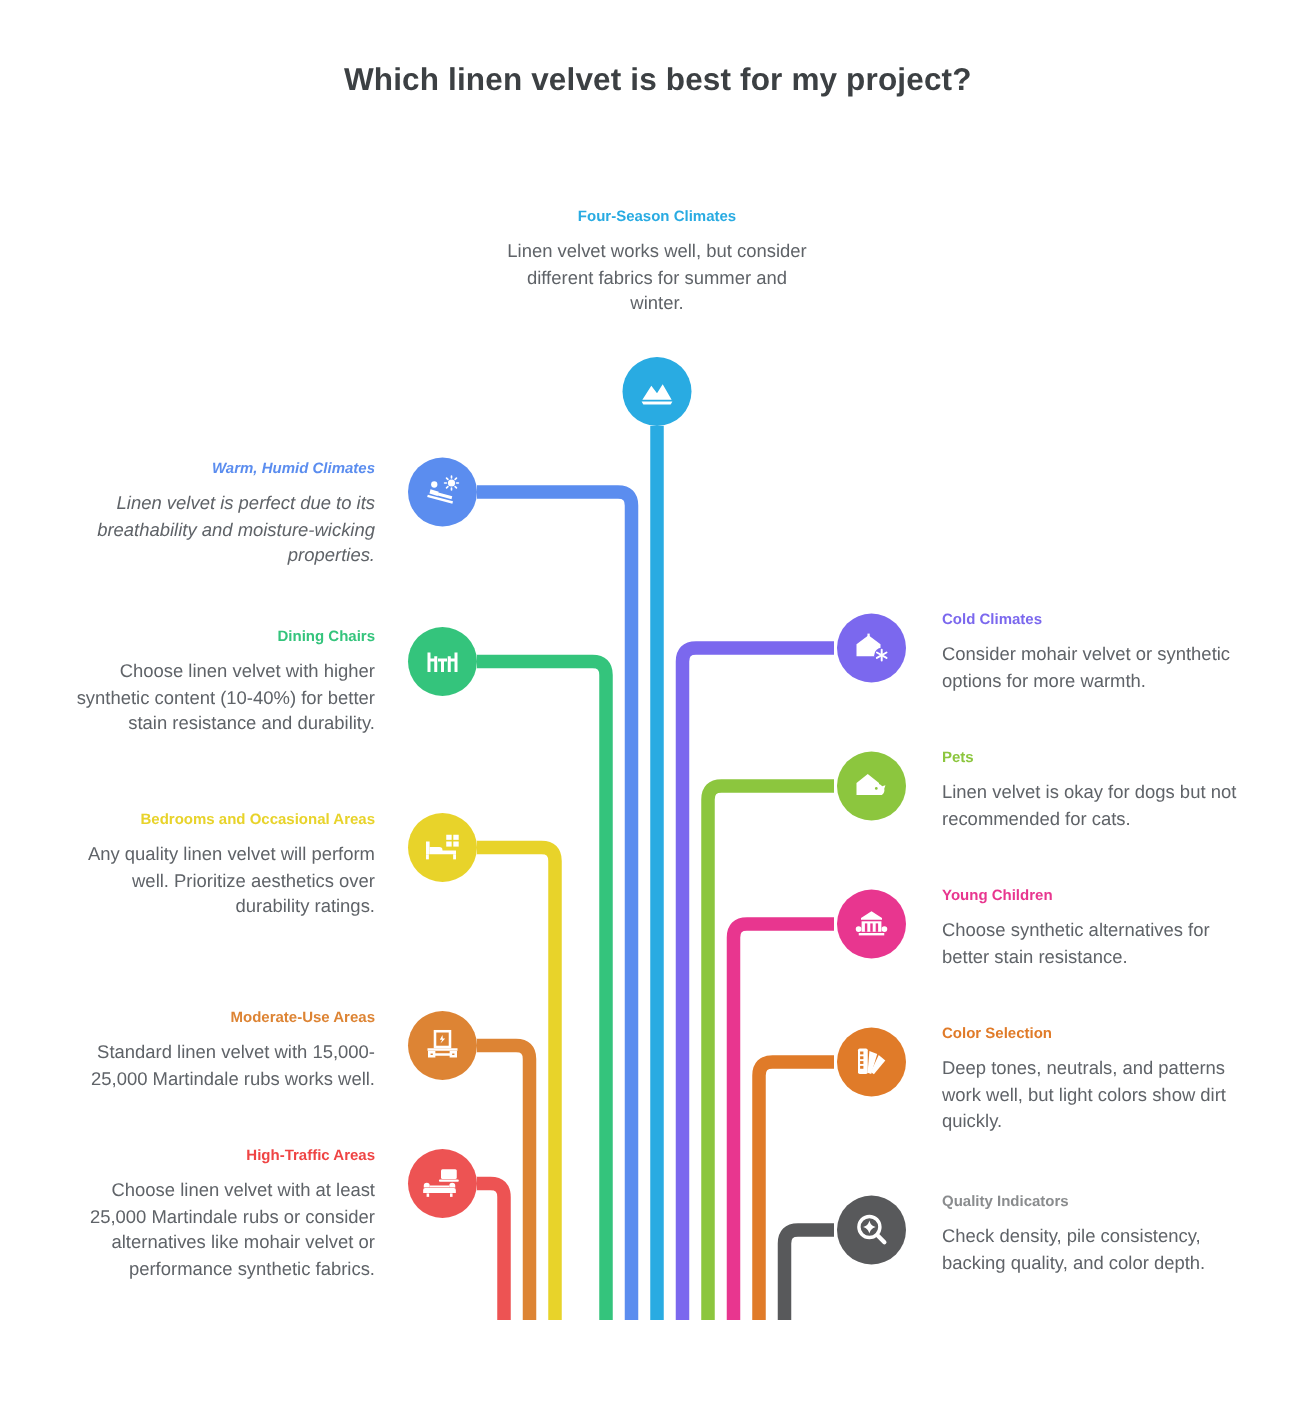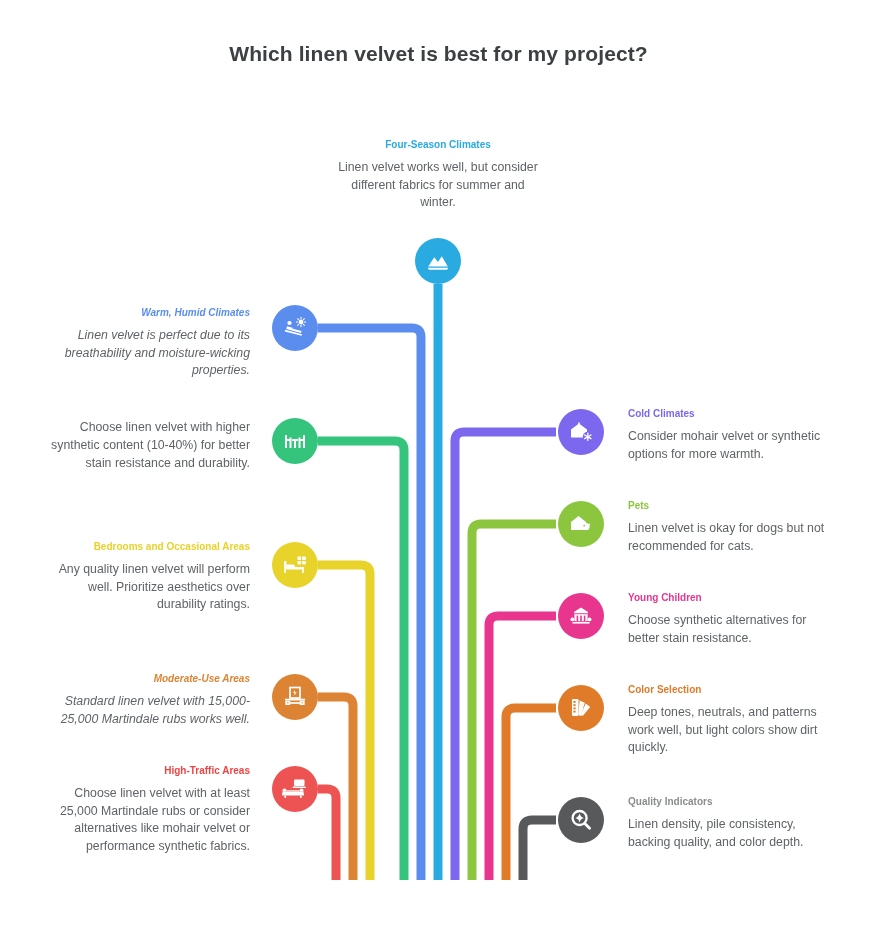--- a/index.html
+++ b/index.html
@@ -99,20 +99,21 @@
           <line x1="22.4" y1="10.4" x2="23.3" y2="11.3"></line>
           <line x1="23.3" y1="4.7" x2="22.4" y2="5.6"></line>
           <line x1="17.6" y1="10.4" x2="16.7" y2="11.3"></line>
         </g>
       </svg>
     </div>
   </div>
 
   <div class="node left">
     <div class="txt left" style="left:40px; top:419px; width:210px;">
+      <div class="hd" style="color:#34c47c">Dining Chairs</div>
       <div class="bd">Choose linen velvet with higher synthetic content (10-40%) for better stain resistance and durability.</div>
     </div>
     <div class="badge" style="left:272px; top:418px; background:#34c47c;">
       <svg width="28" height="28" viewBox="0 0 28 28" fill="none" stroke="#ffffff" stroke-width="2">
         <line x1="5" y1="8" x2="5" y2="21"></line>
         <line x1="23" y1="8" x2="23" y2="21"></line>
         <line x1="5" y1="13" x2="9.5" y2="13"></line>
         <line x1="18.5" y1="13" x2="23" y2="13"></line>
         <line x1="9.5" y1="10.5" x2="9.5" y2="21"></line>
         <line x1="18.5" y1="10.5" x2="18.5" y2="21"></line>
@@ -136,21 +137,21 @@
         <path d="M3 10 h2.4 v8.5 H3 Z"></path>
         <path d="M5.4 13.6 h6.4 a2.2 2.2 0 0 1 2.2 2.2 v0.6 H5.4 Z"></path>
         <path d="M14.4 16 h8.6 v2.5 H5.4 v-2.5 Z"></path>
         <rect x="3" y="18.5" width="1.9" height="3.4"></rect>
         <rect x="21.1" y="18.5" width="1.9" height="3.4"></rect>
       </svg>
     </div>
   </div>
 
   <div class="node left">
-    <div class="txt left" style="left:40px; top:673px; width:210px;font-style:italic;">
+    <div class="txt left" style="left:40px; top:673px; width:210px;">
       <div class="hd" style="color:#dd8434">Moderate-Use Areas</div>
       <div class="bd">Standard linen velvet with 15,000-25,000 Martindale rubs works well.</div>
     </div>
     <div class="badge" style="left:272px; top:674px; background:#dd8434;">
       <svg width="28" height="28" viewBox="0 0 28 28" fill="none" stroke="#ffffff" stroke-width="1.7">
         <rect x="9" y="4.5" width="10" height="10.5"></rect>
         <path d="M14 7 l-1.8 3.1 h1.6 l-1.2 2.6 3.2-3.3 h-1.6 z" fill="#ffffff" stroke="none"></path>
         <line x1="4" y1="16.6" x2="24" y2="16.6"></line>
         <path d="M5.2 18.5 h3.2 v2.6 h-3.2 z"></path>
         <path d="M19.6 18.5 h3.2 v2.6 h-3.2 z"></path>
@@ -244,21 +245,21 @@
         <rect x="6.4" y="16.6" width="2.2" height="1.9" fill="#e07b29"></rect>
         <path d="M12.6 6.6 l5.2 2.1 -4 13.3 -2.4-0.9 z"></path>
         <path d="M18.8 9.4 l4.4 3.6 -7.6 9.1 -2.1-1.4 z"></path>
       </svg>
     </div>
   </div>
 
   <div class="node right">
     <div class="txt right" style="left:628px; top:796px; width:210px;">
       <div class="hd" style="color:#8a8c8e">Quality Indicators</div>
-      <div class="bd">Linen density, pile consistency, backing quality, and color depth.</div>
+      <div class="bd">Check density, pile consistency, backing quality, and color depth.</div>
     </div>
     <div class="badge" style="left:558px; top:797px; background:#58595b;">
       <svg width="28" height="28" viewBox="0 0 28 28" fill="none">
         <circle cx="12.6" cy="12" r="7" stroke="#ffffff" stroke-width="2.3"></circle>
         <path d="M12.6 7.6 c0.7 2.5 1.7 3.5 4.2 4.4 -2.5 0.9 -3.5 1.9 -4.2 4.4 -0.7-2.5 -1.7-3.5 -4.2-4.4 2.5-0.9 3.5-1.9 4.2-4.4 z" fill="#ffffff"></path>
         <line x1="17.8" y1="17.4" x2="22.6" y2="22.2" stroke="#ffffff" stroke-width="2.8" stroke-linecap="round"></line>
       </svg>
     </div>
   </div>
 

